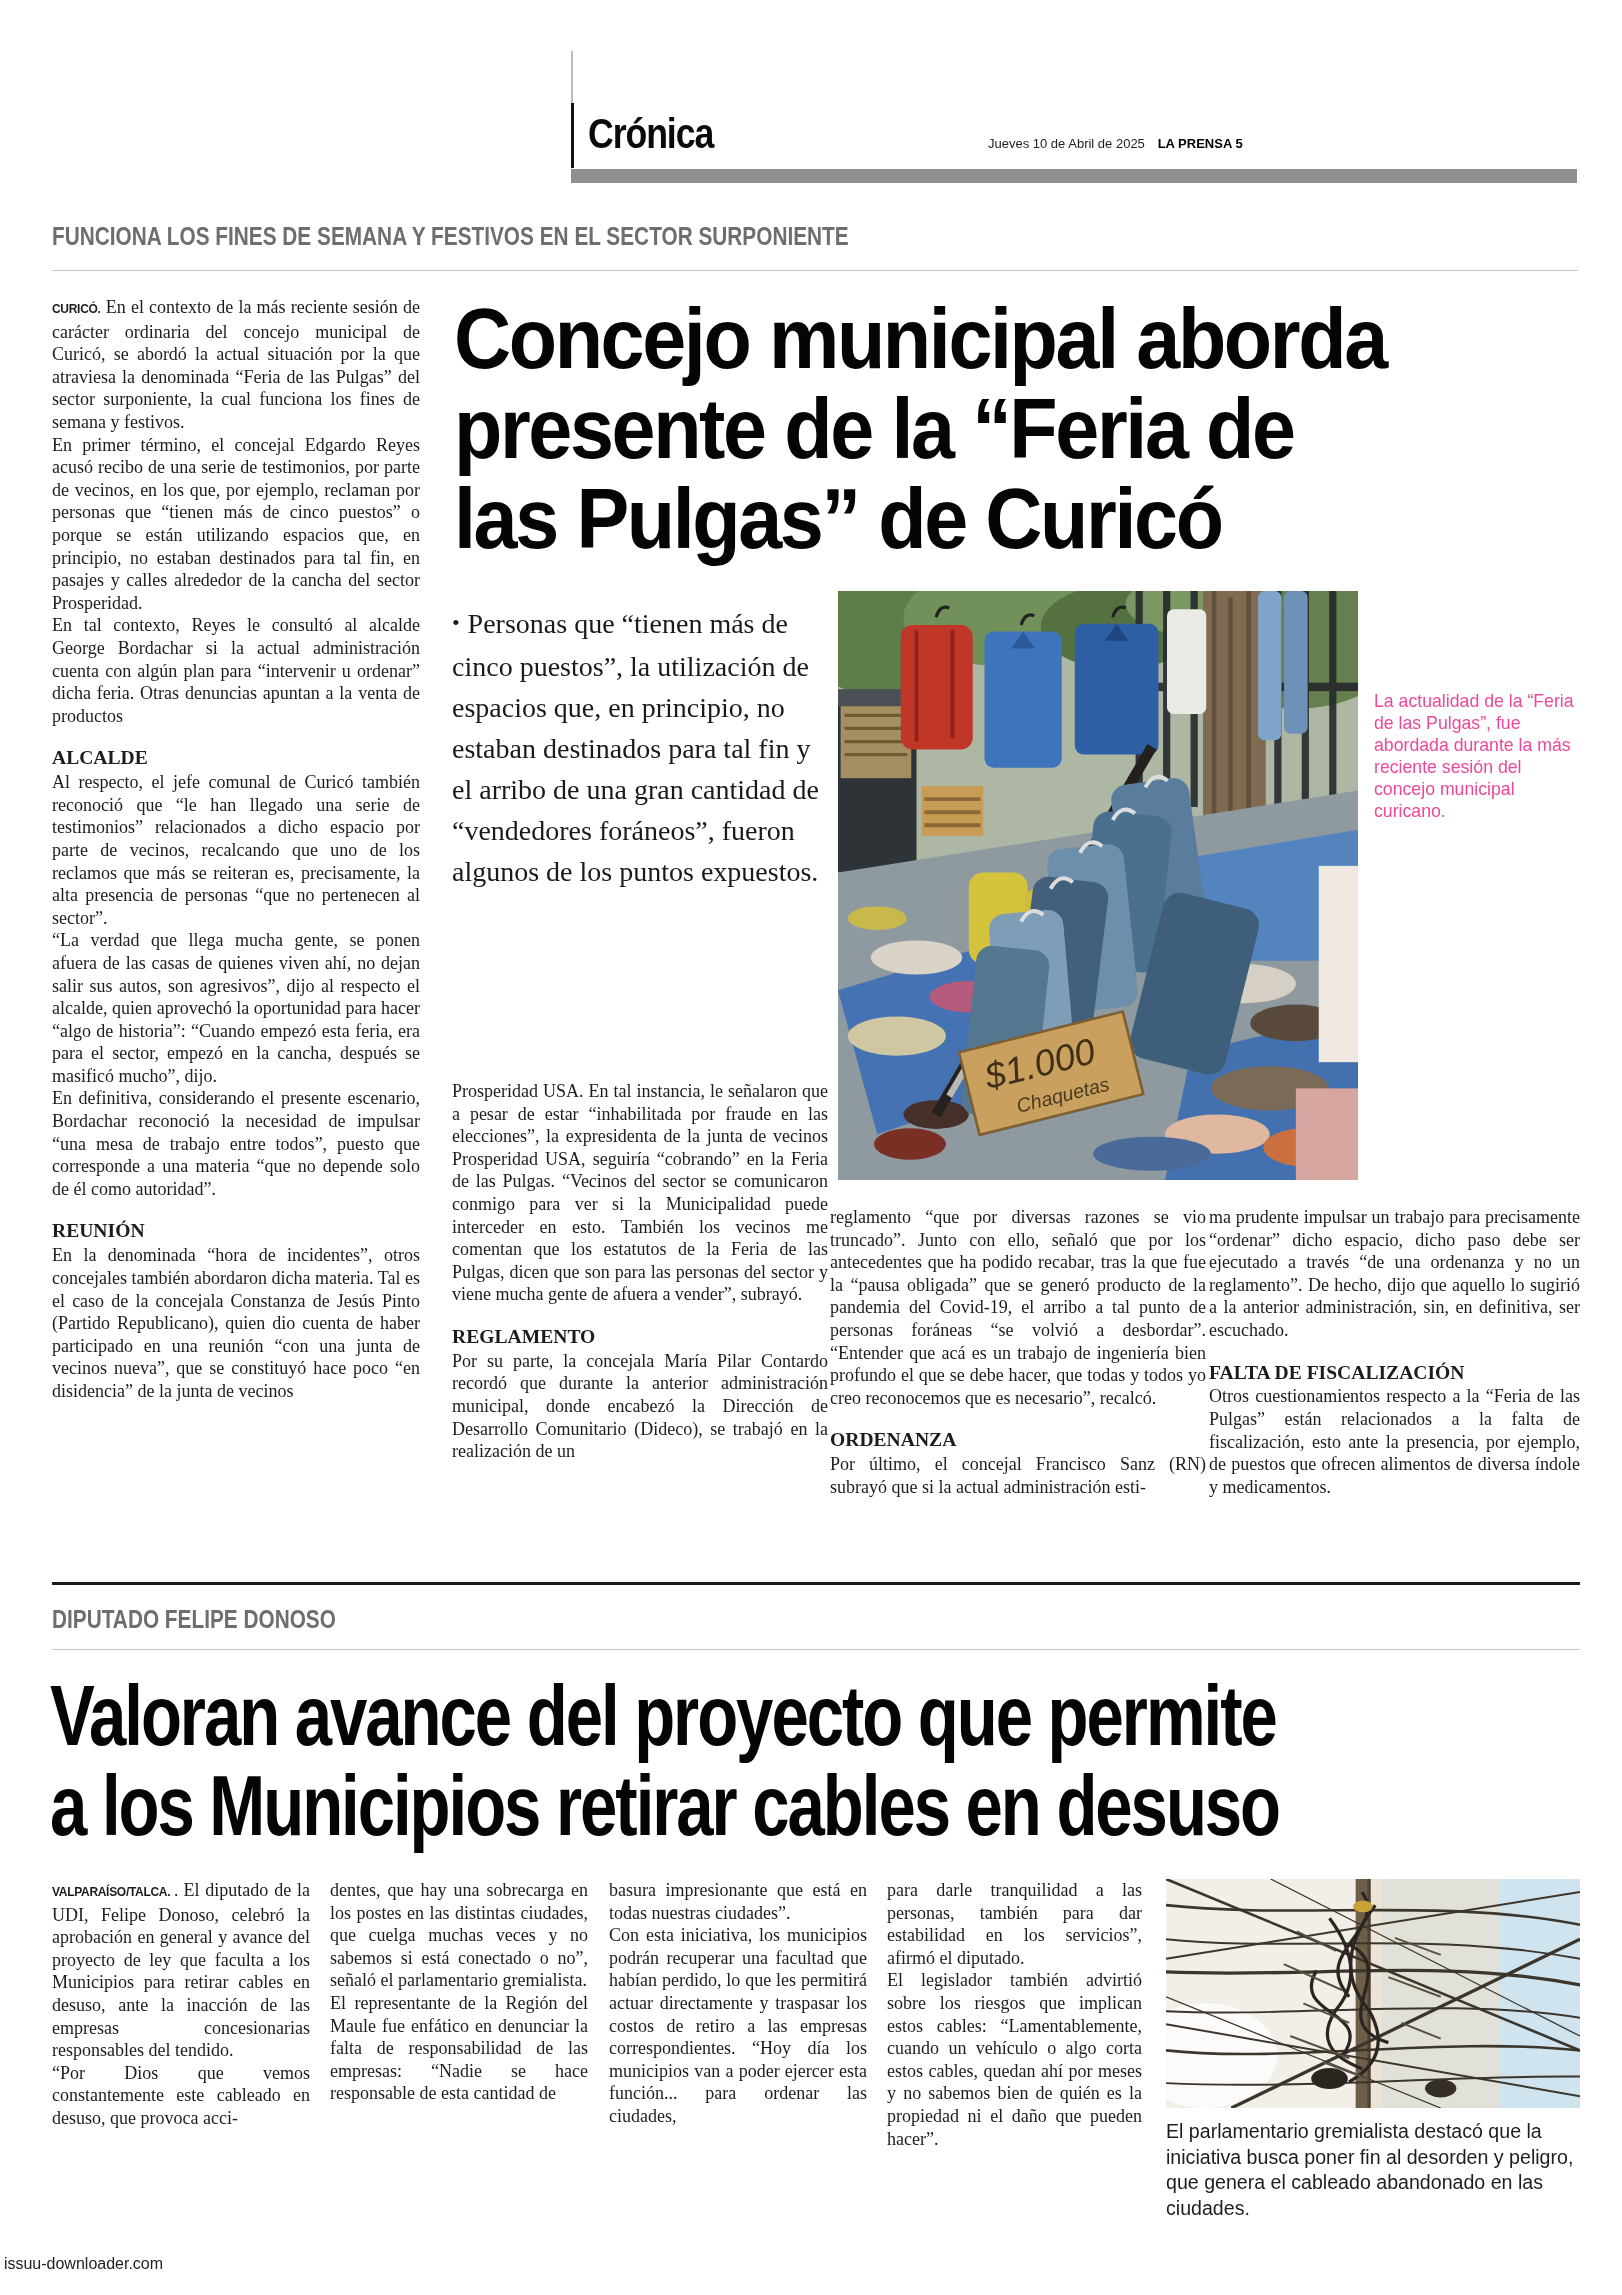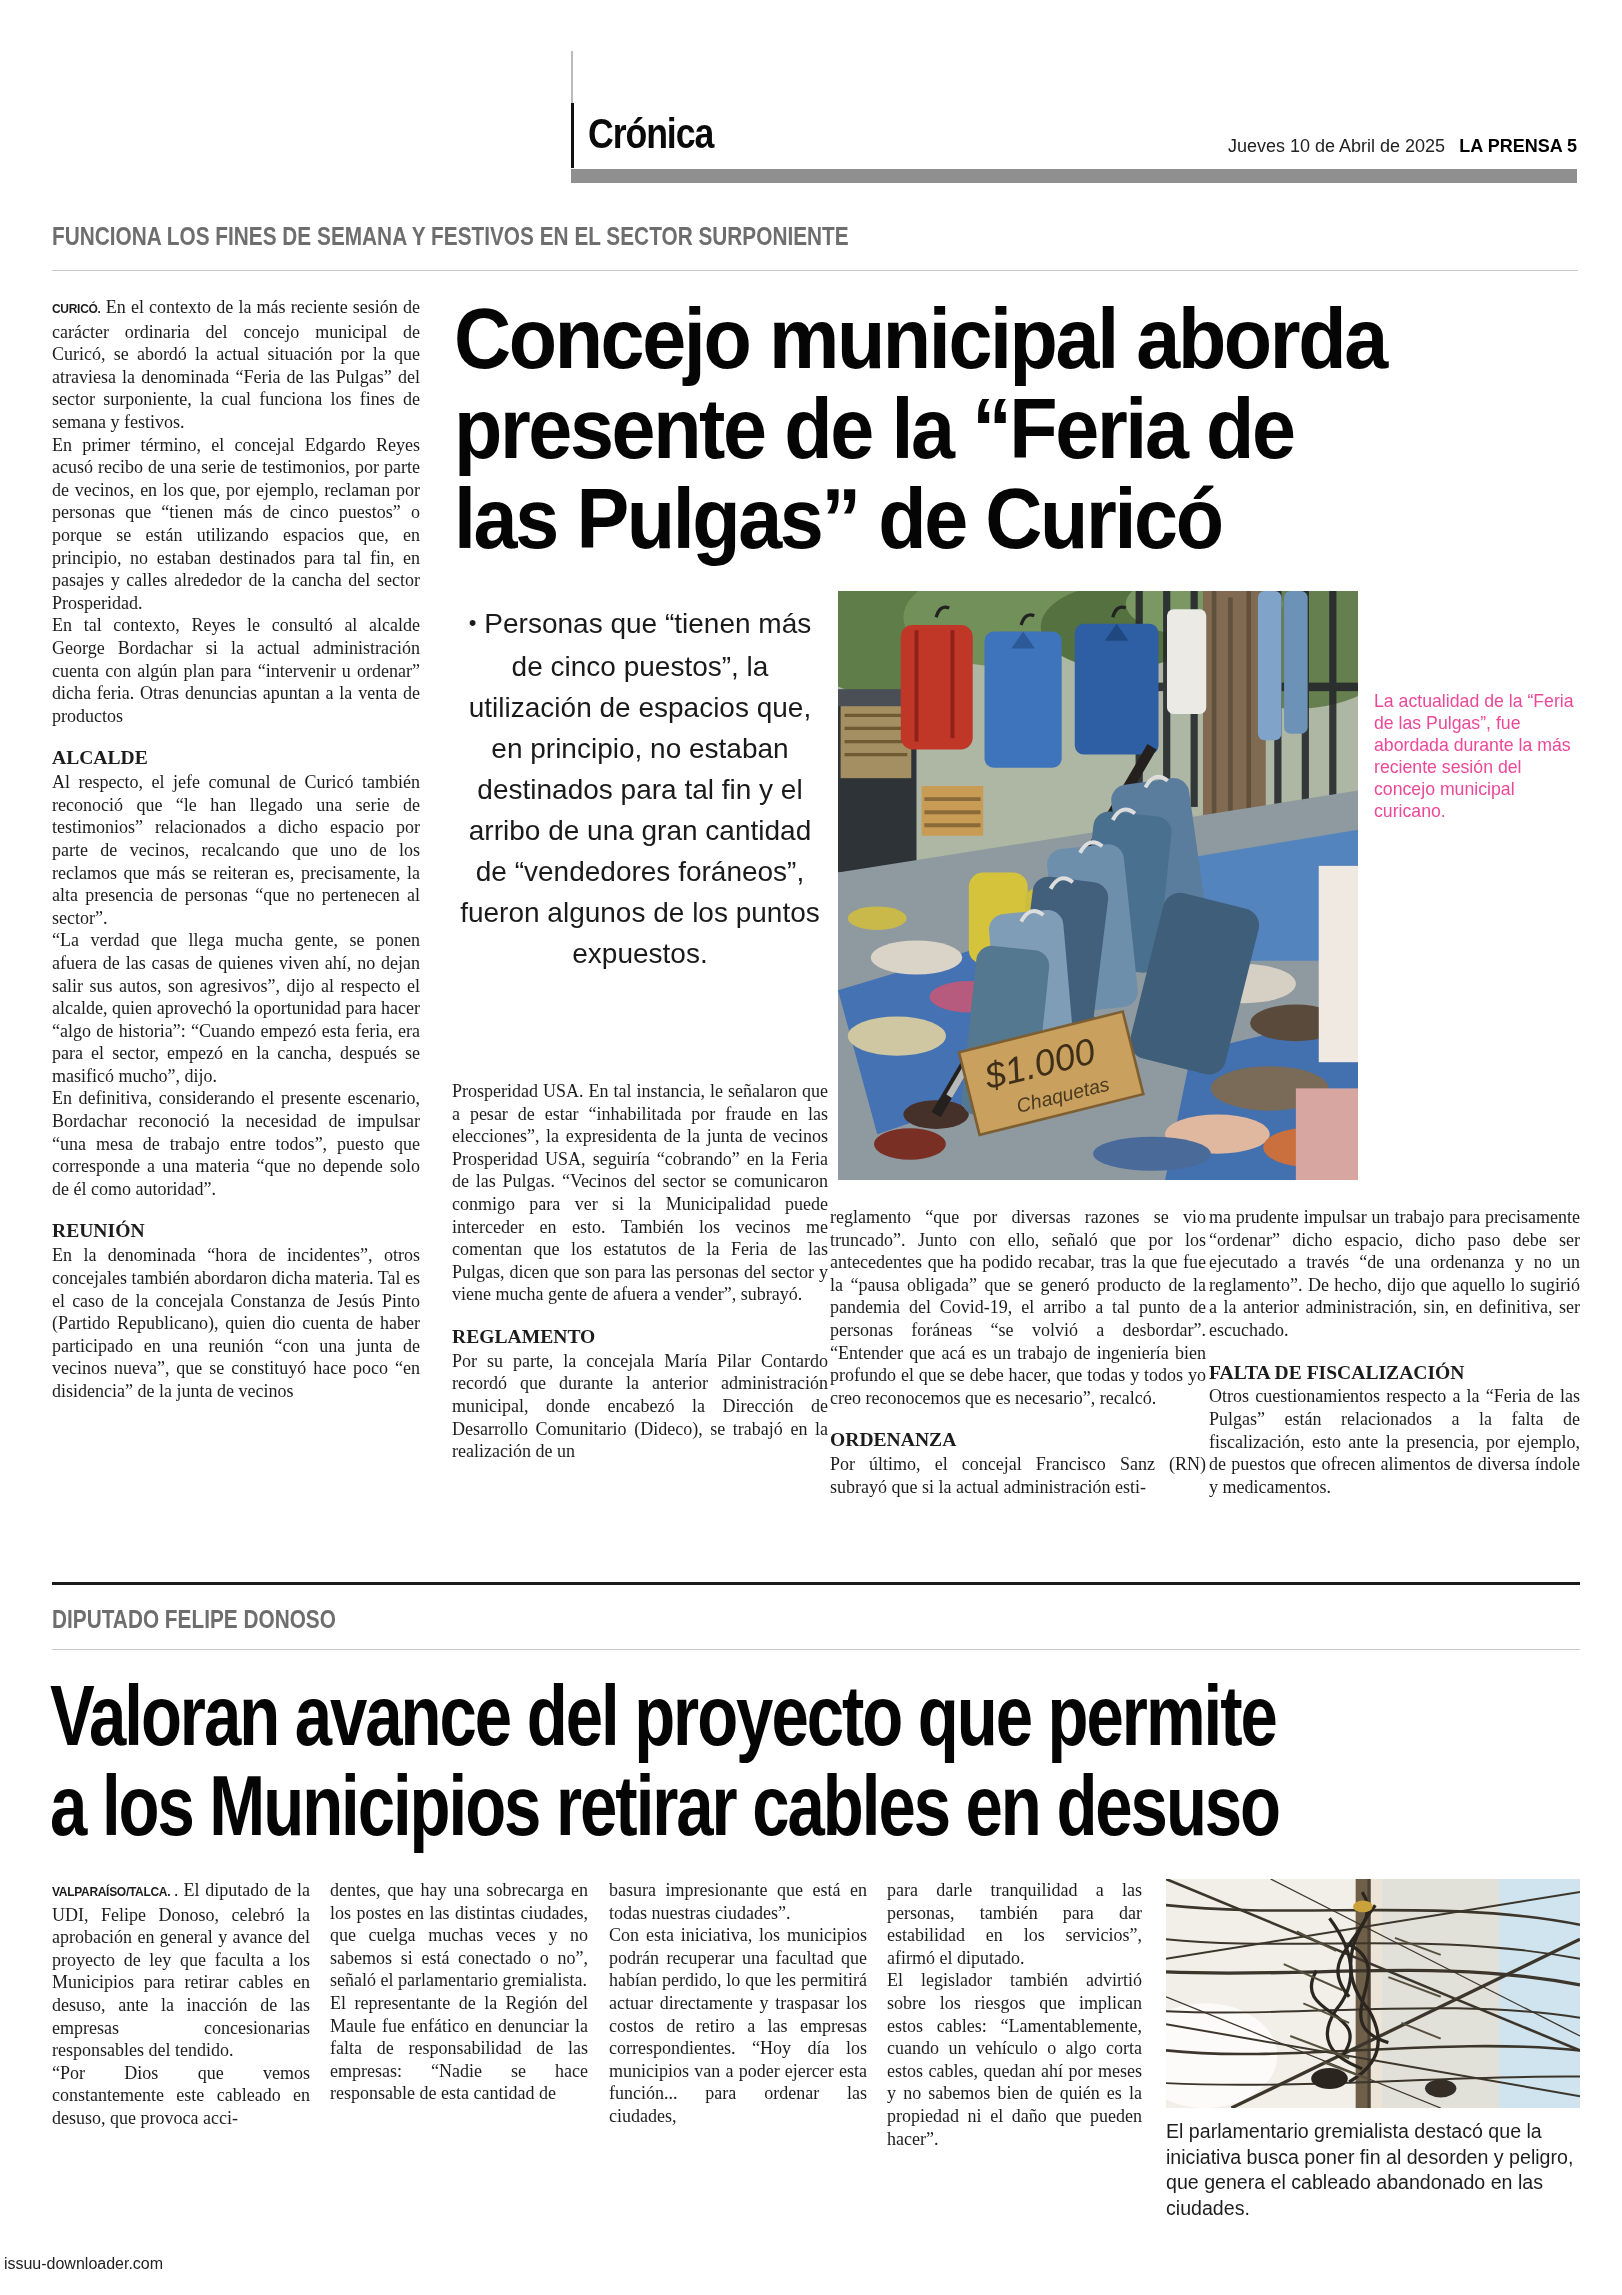--- a/index.html
+++ b/index.html
@@ -4,21 +4,21 @@
 <style>
   html,body{margin:0;padding:0;background:#e8e8e8;}
   .page{position:relative;width:1623px;height:2295px;background:#ffffff;
         font-family:"Liberation Serif",serif;color:#1c1c1c;overflow:hidden;margin:0 auto;}
   .abs{position:absolute;}
   
   .vline-black{width:2.6px;height:65px;background:#111;}
   .vline-gray{width:2px;height:52px;background:#bbb;}
   .section-title{font-family:"Liberation Sans",sans-serif;font-weight:700;font-size:42px;
                  color:#0a0a0a;letter-spacing:-1.3px;}
-  .dateline{font-family:"Liberation Sans",sans-serif;font-size:18px;color:#222;text-align:right;}
+  .dateline{font-family:"Liberation Sans",sans-serif;font-size:13px;color:#222;text-align:left;}
   .dateline b{font-weight:700;color:#000;margin-left:9.2px;}
   .graybar{height:14.4px;background:#8f8f8f;}
   
   .cond{display:inline-block;white-space:nowrap;transform-origin:0 50%;}
   .s80{transform:scaleX(0.80);}
   .s85{transform:scaleX(0.85);}
   .s92{transform:scaleX(0.92);}
   .s78{transform:scaleX(0.78);}
   
   .kicker{font-family:"Liberation Sans",sans-serif;font-weight:700;font-size:26px;color:#6e6e6e;}
@@ -27,21 +27,21 @@
   
   .headline{font-family:"Liberation Sans",sans-serif;font-weight:700;color:#050505;
             font-size:86px;letter-spacing:-2.6px;}
   .hline{display:block;height:90px;line-height:90px;}
   
   .serif-col{font-size:18px;line-height:22.6px;}
   .serif-col p{margin:0;text-align:justify;}
   .serif-col .sub{font-size:19.6px;font-weight:700;margin:20px 0 1.3px 0;font-family:"Liberation Serif",serif;}
   .lead{font-family:"Liberation Sans",sans-serif;font-weight:700;font-size:12px;letter-spacing:-0.3px;}
   
-  .deck{font-family:Liberation Sans, sans-serif;font-size:28px;line-height:41px;color:#1a1a1a;text-align:center;}
+  .deck{font-family:Liberation Serif, serif;font-size:28px;line-height:41px;color:#1a1a1a;}
   .deck .bullet{font-size:22px;margin-right:7.9px;position:relative;top:-2.6px;}
   
   .caption{font-family:"Liberation Sans",sans-serif;font-size:17.7px;line-height:22px;color:#ec4899;}
   .caption2{font-family:"Liberation Sans",sans-serif;font-size:19.6px;line-height:25.5px;color:#1d1d1d;}
   .watermark{font-family:"Liberation Sans",sans-serif;font-size:16px;color:#222;}
   figure{margin:0;padding:0;}
   svg{display:block;}
 </style>
 </head>
 <body>

